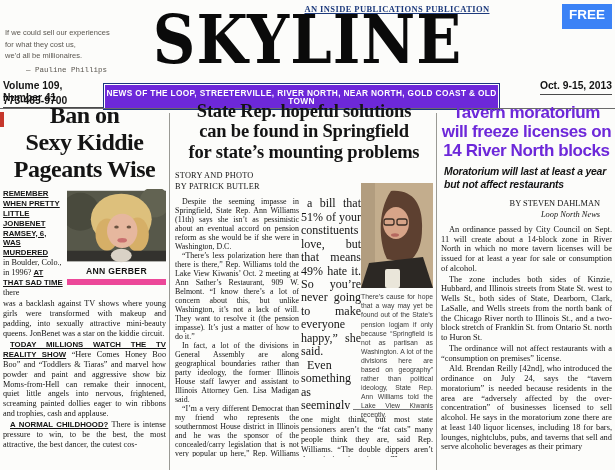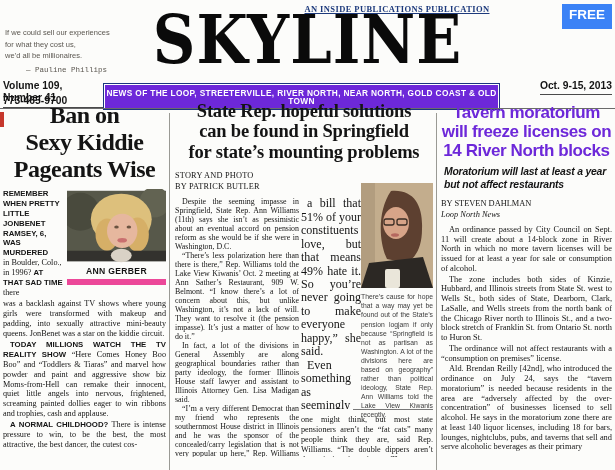--- a/index.html
+++ b/index.html
@@ -35,21 +35,21 @@
   .col{top:99px;height:358px;overflow:hidden;}
   .col-left{left:3px;width:163px;}
   .col-center{left:175px;width:258px;}
   .col-right{left:441px;width:171px;}
 
   
   .hl-serif{margin:3px 0 6px;text-align:center;font:bold 24px/1.12 "Liberation Serif",serif;
             letter-spacing:-.5px;}
   .kicker-row{display:flex;gap:4px;}
   .kicker{width:60px;flex:none;font:8.2px/1.22 "Liberation Serif",serif;}
-  .lead-caps{font:bold 7.8px/1.28 "Liberation Sans",sans-serif;}
+  .lead-caps{font:bold 7.8px/1.28 "Liberation Sans",sans-serif;text-decoration:underline;}
   .kicker .lead-caps{display:block;}
   .kicker .lead-caps.inline{display:inline;}
   figure{margin:0;flex:1;}
   .gerber-photo{width:100%;height:74px;display:block;}
   .g-cap{font:bold 8.6px/1.2 "Liberation Sans",sans-serif;text-align:center;
          letter-spacing:.3px;padding:3px 0 3px;border-bottom:6px solid #ec4899;}
   .body-p{margin:0;font:8.2px/1.2 "Liberation Serif",serif;text-align:justify;}
   .body-p + .body-p{text-indent:7px;}
   .col-left .body-p{margin-top:1px;}
 
@@ -67,21 +67,21 @@
   .m-cap{font:6.8px/1.33 "Liberation Sans",sans-serif;color:#3c3c3c;text-align:justify;margin-top:4px;}
   .m-rule{position:absolute;left:178px;top:212px;width:80px;height:1px;background:#777;}
   .m-bottom{position:absolute;left:126px;top:218px;width:132px;}
   .m-bottom .body-p{font-size:8.2px;line-height:1.2;}
 
   
   .hl-sans{margin:4px 0 0;text-align:center;font:bold 17px/1.12 "Liberation Sans",sans-serif;
            letter-spacing:-.4px;color:#6d28d9;}
   .subhead{margin:6px 3px 0;font:italic bold 10.4px/1.2 "Liberation Sans",sans-serif;
            letter-spacing:-.2px;}
-  .byline-r{margin:8px 0 4px;font:8.4px/1.3 "Liberation Serif",serif;}
+  .byline-r{margin:8px 12px 4px;font:8.4px/1.3 "Liberation Serif",serif;text-align:right;}
   .byline-org{font-style:italic;}
   .col-right .body-p{font-size:8.4px;line-height:1.16;text-indent:8px;margin-top:1px;}
 </style>
 </head>
 <body>
 
 <div class="page">
 
   <div class="abs quote">
     <div class="pre">If we could sell our experiences

